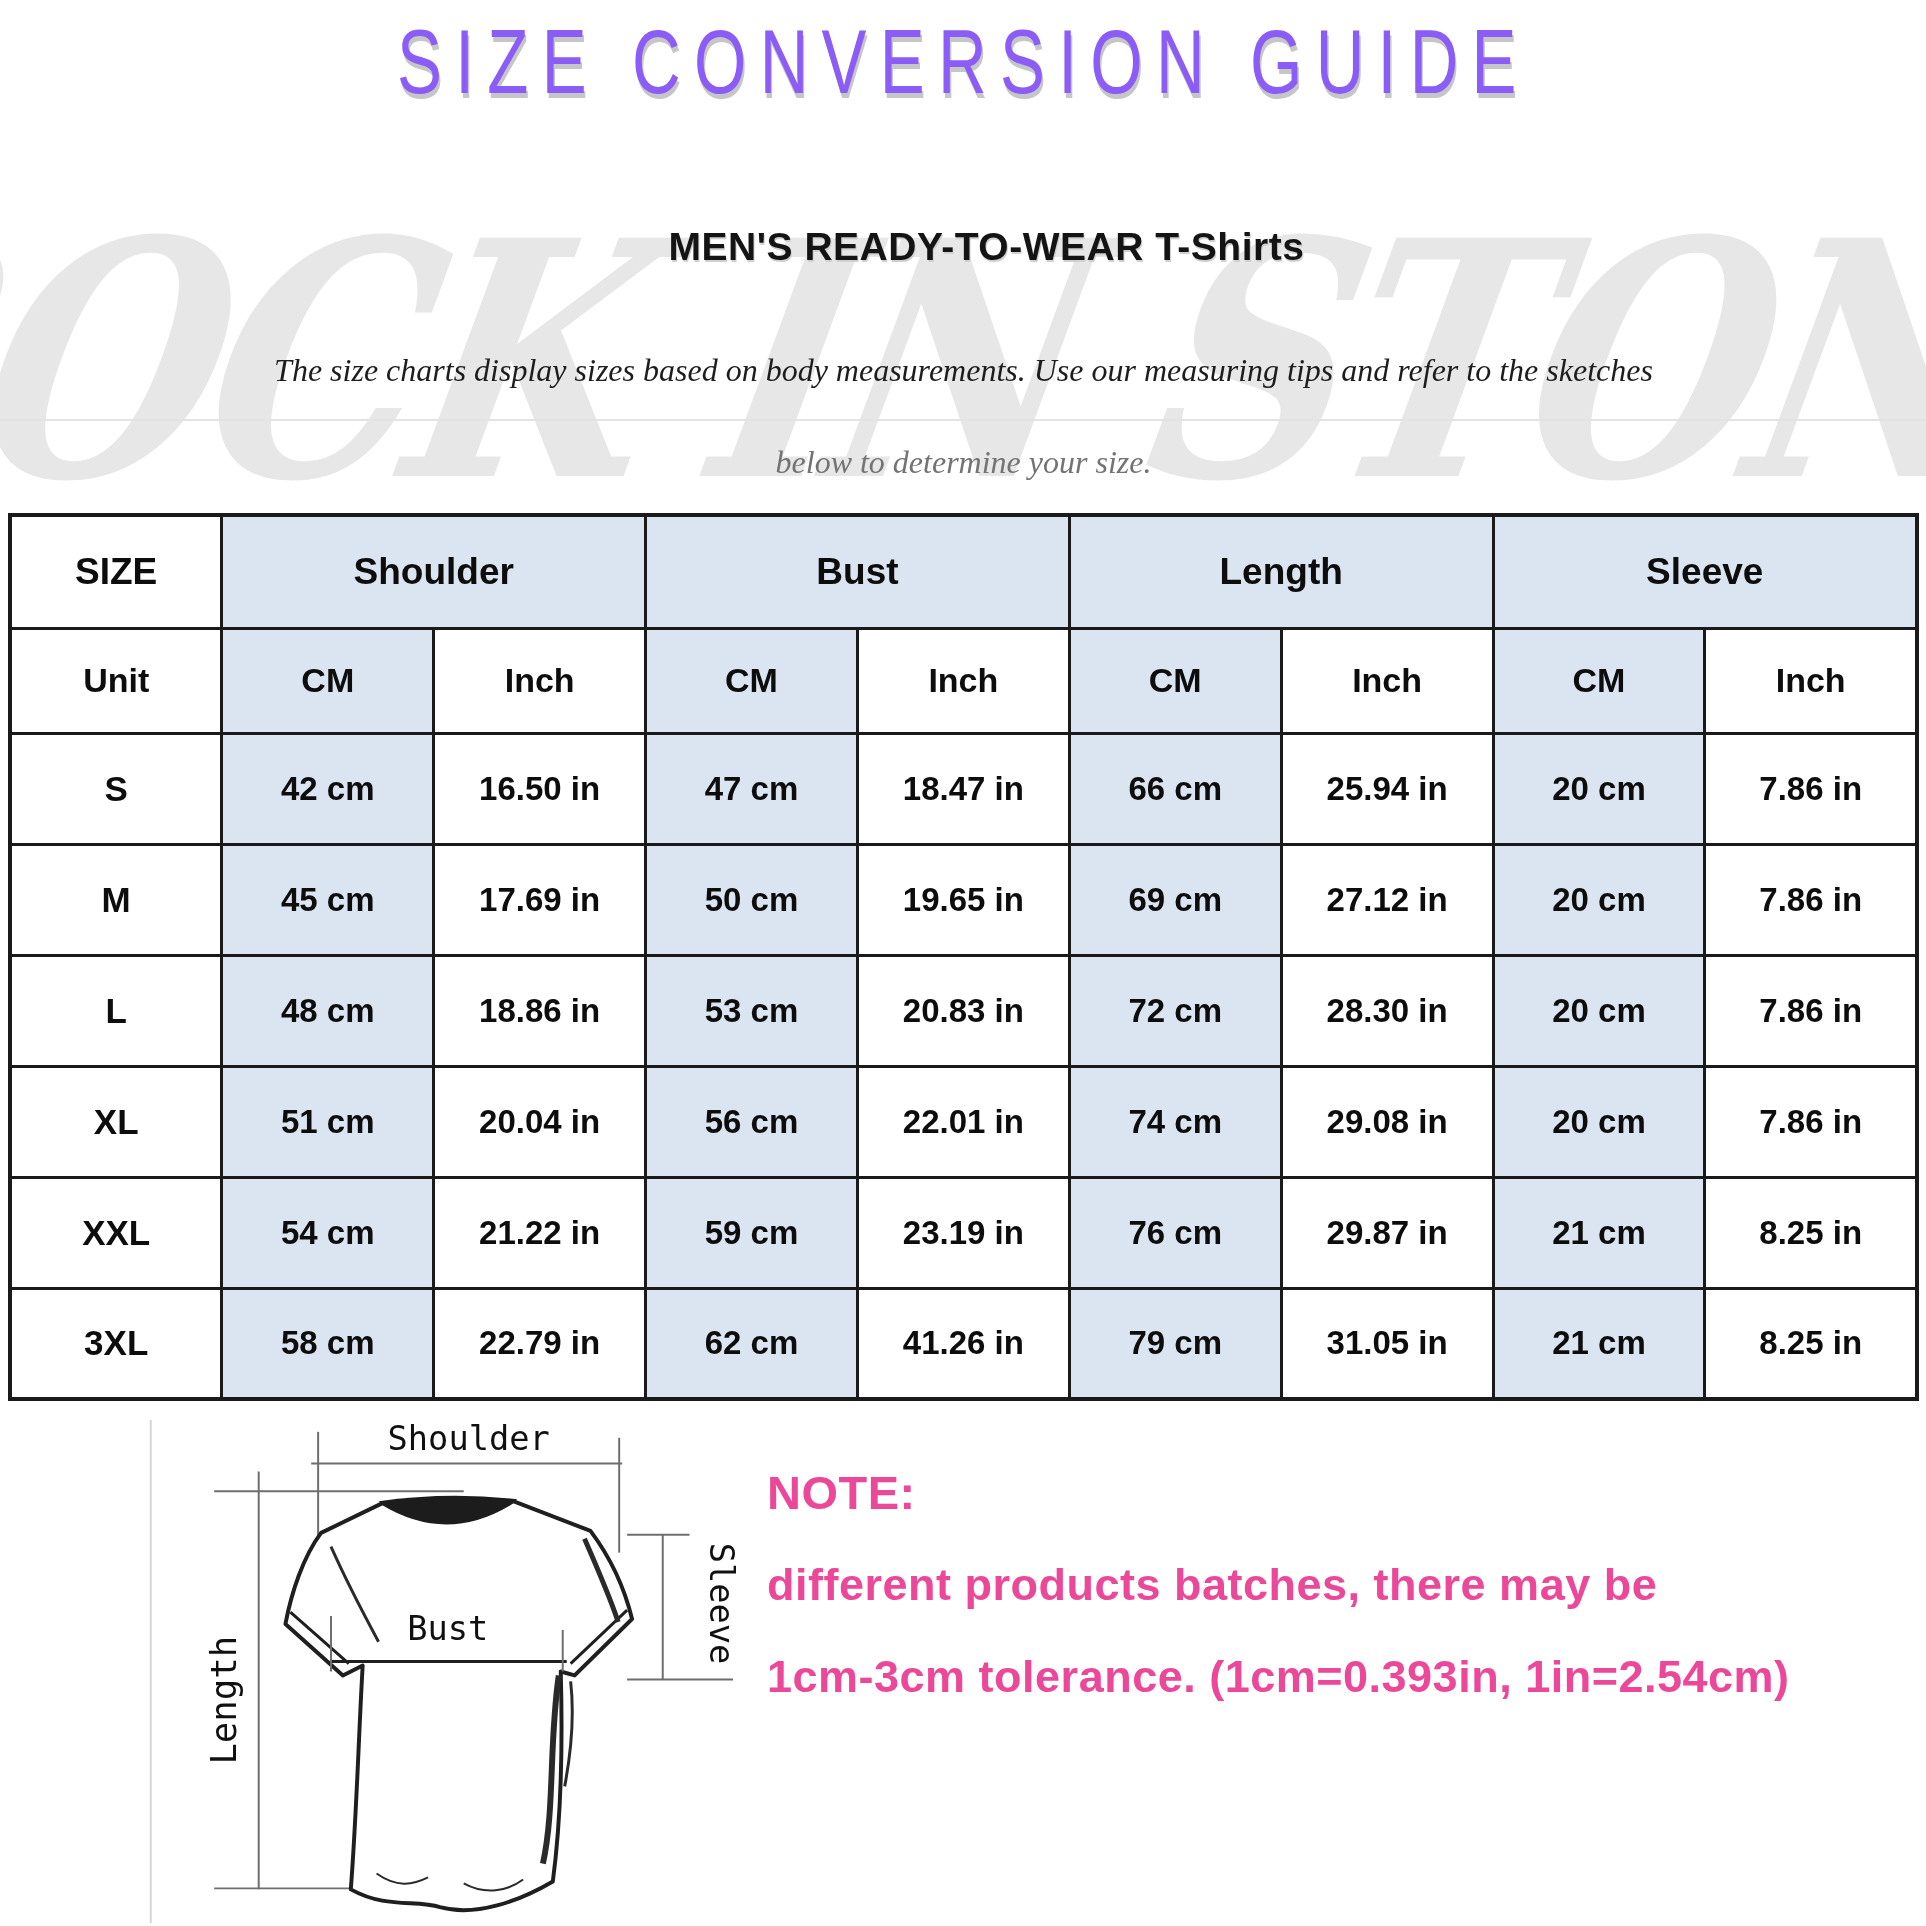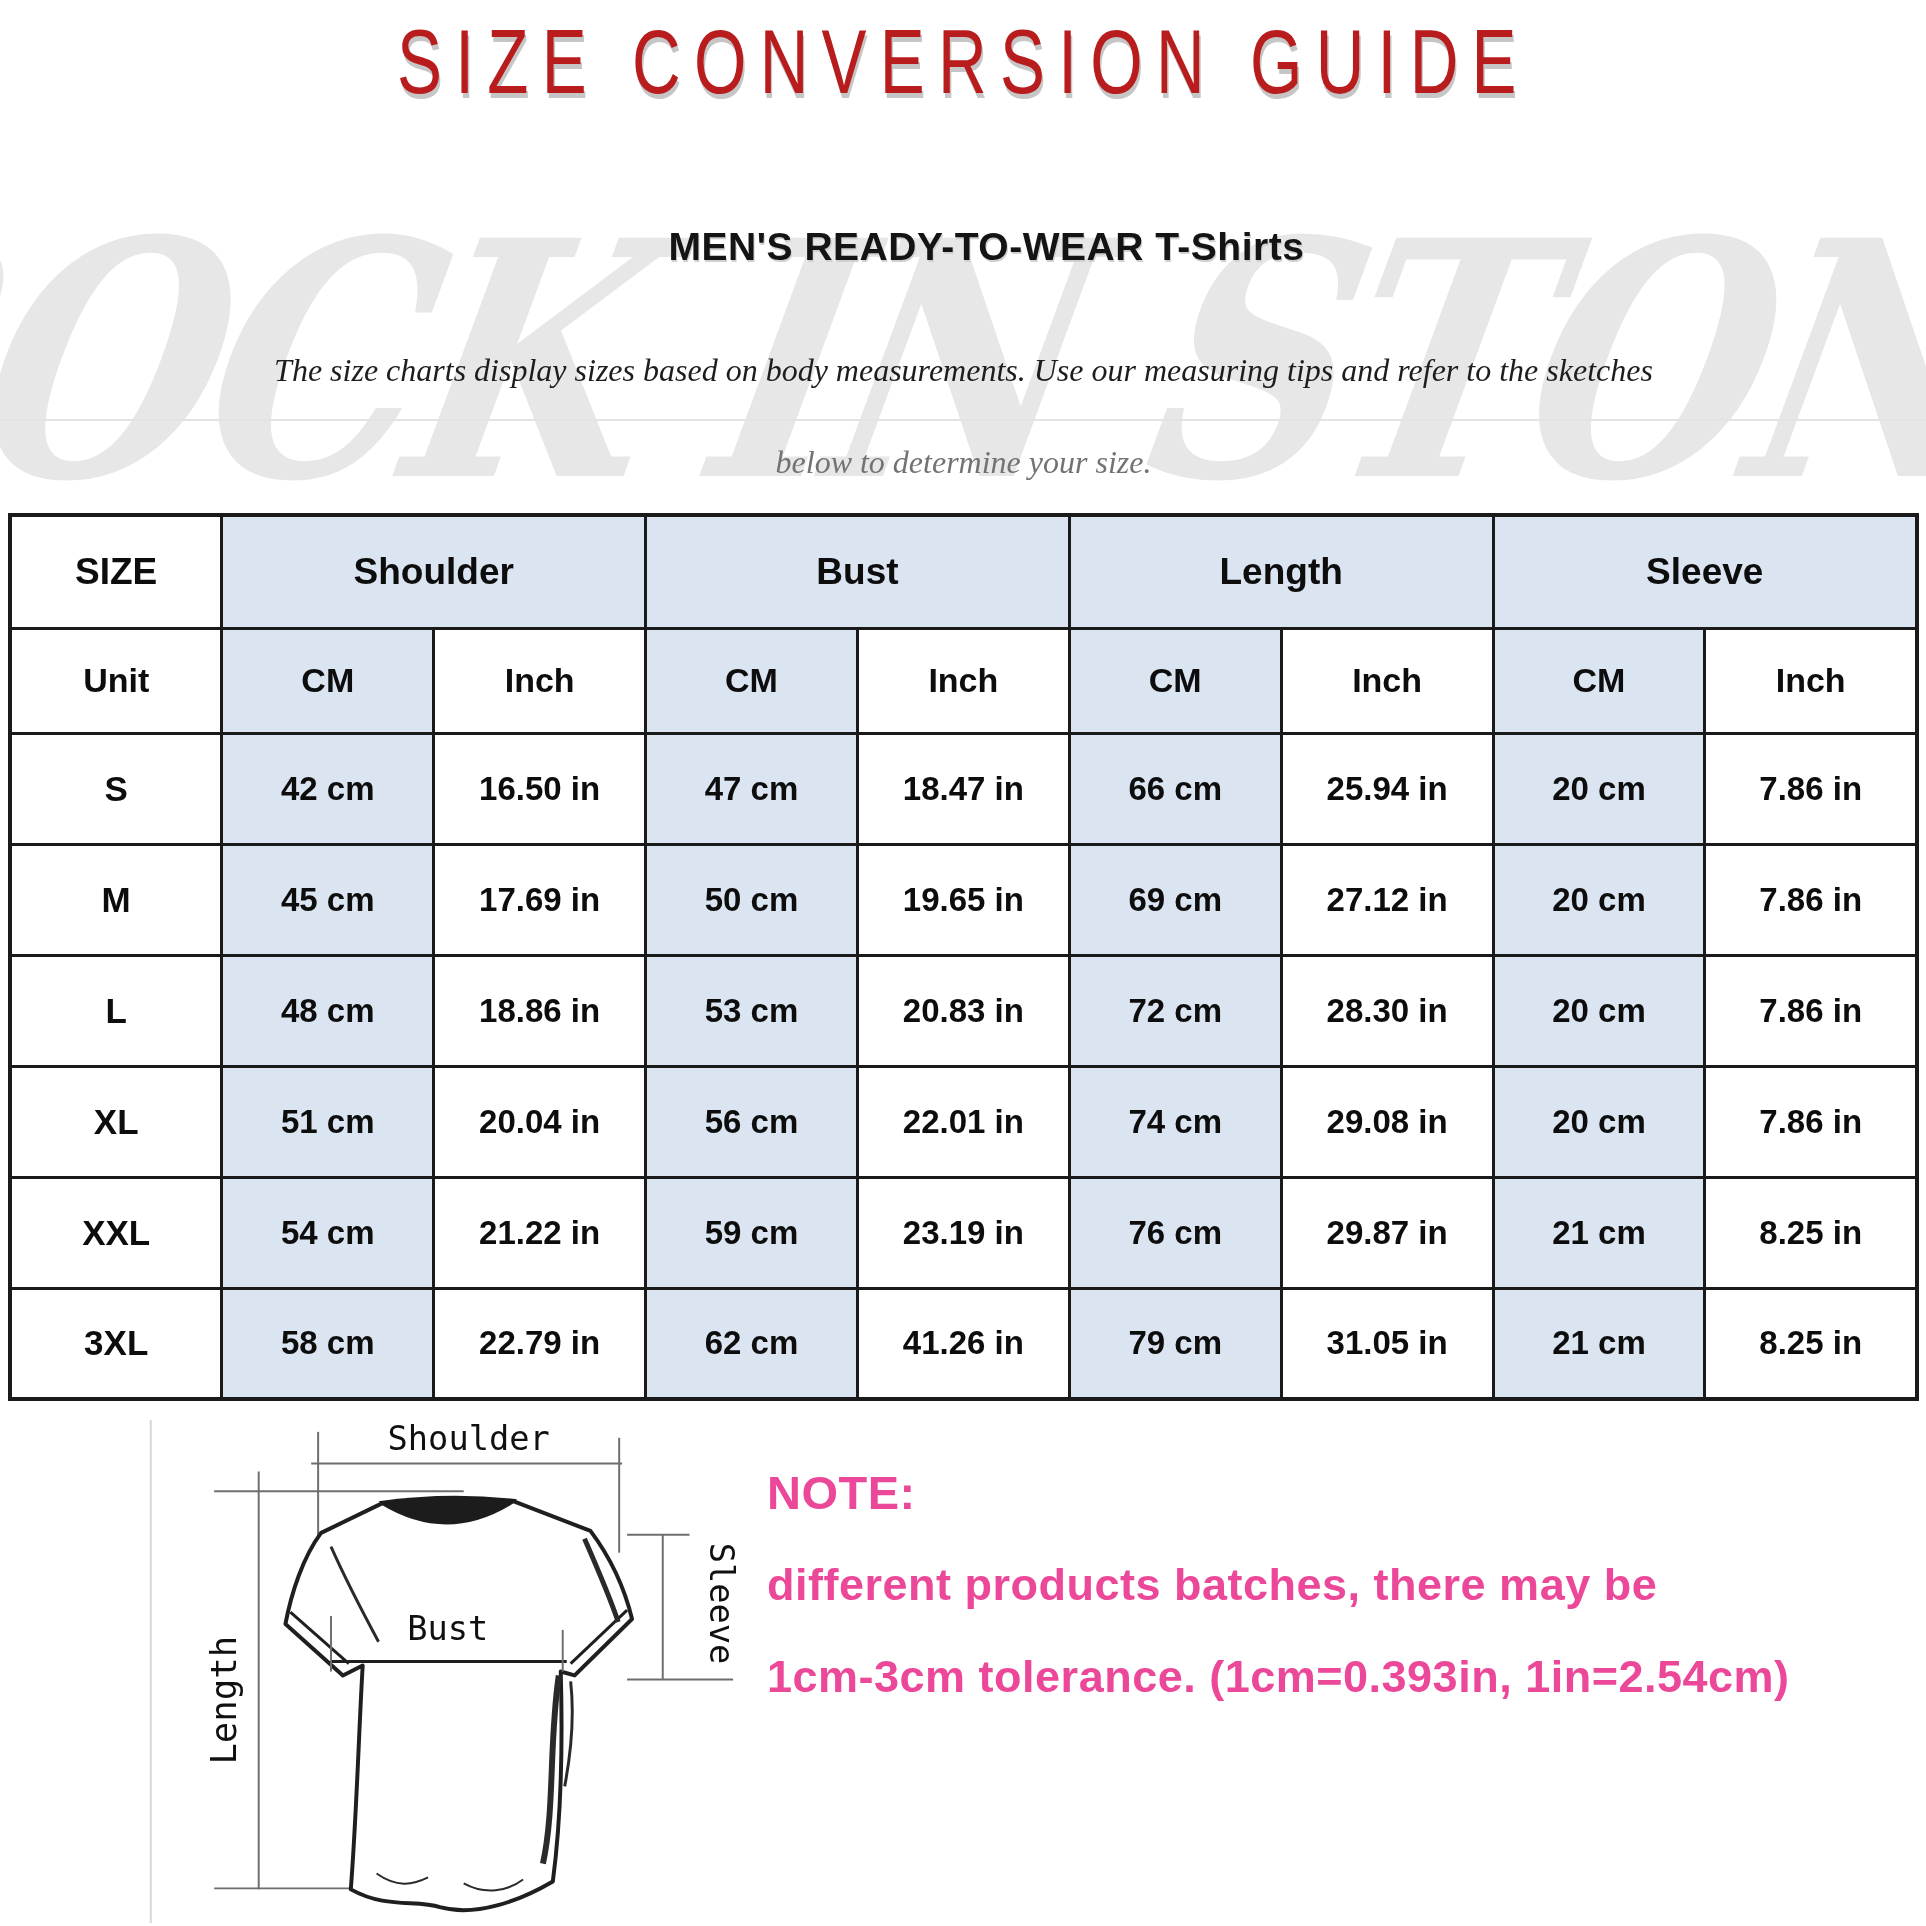--- a/index.html
+++ b/index.html
@@ -1,20 +1,20 @@
 <!DOCTYPE html>
 <html><head>
 <meta charset="utf-8">
 <style>
   html,body{margin:0;padding:0;background:#ffffff;}
   #page{position:relative;width:1927px;height:1927px;background:#ffffff;overflow:hidden;
         font-family:"Liberation Sans",sans-serif;color:#111;}
   
   .center-line{position:absolute;left:0;width:100%;text-align:center;white-space:nowrap;}
-  #title{top:10px;font-size:91px;font-weight:500;letter-spacing:18px;color:#b91c1c;
+  #title{top:10px;font-size:91px;font-weight:500;letter-spacing:18px;color:#8b5cf6;
          text-shadow:2px 5px 0 #c6c6c6;}
   #title span{display:inline-block;transform:scaleX(0.74);transform-origin:center;}
   #subtitle{top:121px;font-size:39px;font-weight:700;color:#141414;letter-spacing:0.5px;
             text-shadow:1px 2px 0 #d0d0d0;margin-left:23px;}
   #desc1{top:204px;font-family:"Liberation Serif",serif;font-style:italic;font-size:32px;color:#1d1d1d;}
   #desc2{top:259px;font-family:"Liberation Serif",serif;font-style:italic;font-size:32px;color:#737373;}
   #brand{top:319px;font-family:"Liberation Serif",serif;font-weight:700;font-size:59px;
          letter-spacing:3px;color:#0d0d0d;}
   #faint-rule{position:absolute;left:0;top:419px;width:100%;height:2px;background:#e3e3e3;}
   #watermark{position:absolute;left:0;top:149px;z-index:0;}

